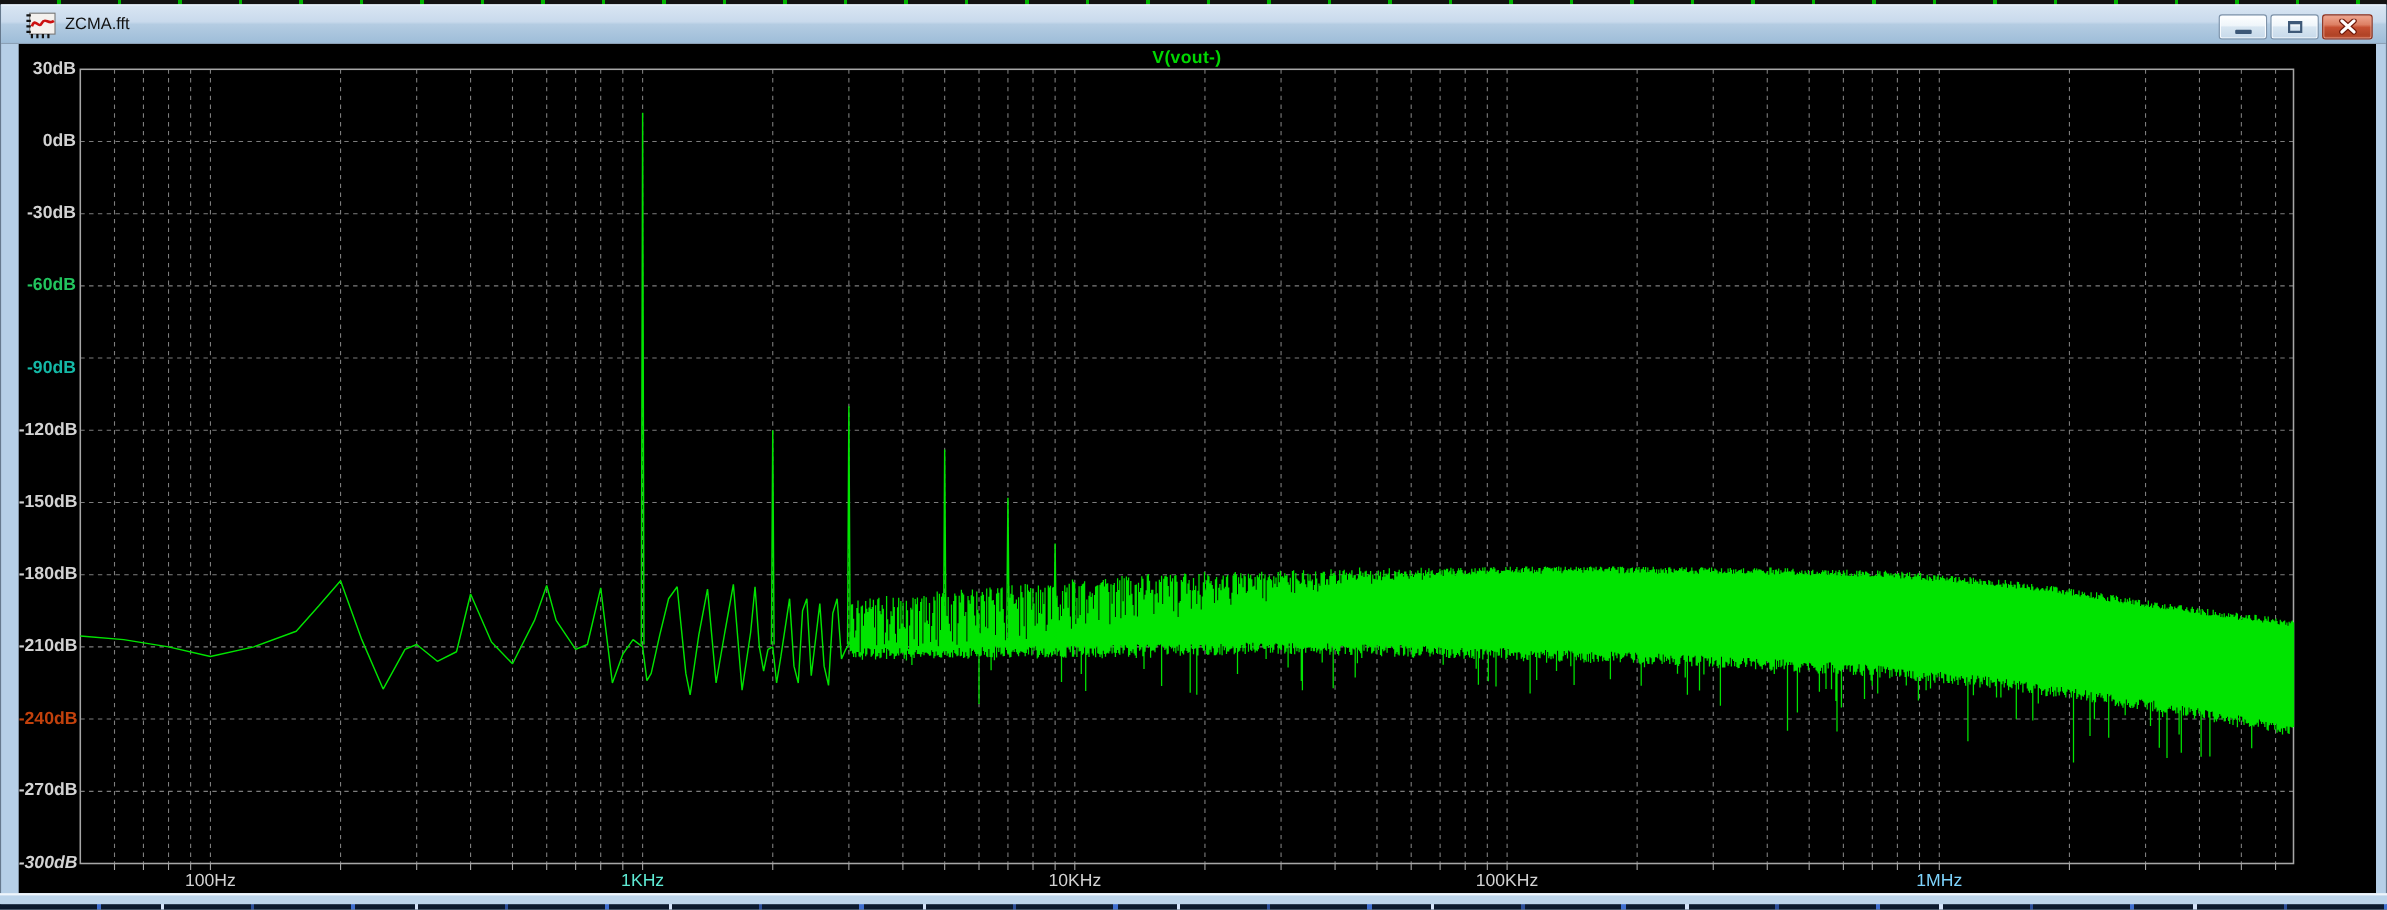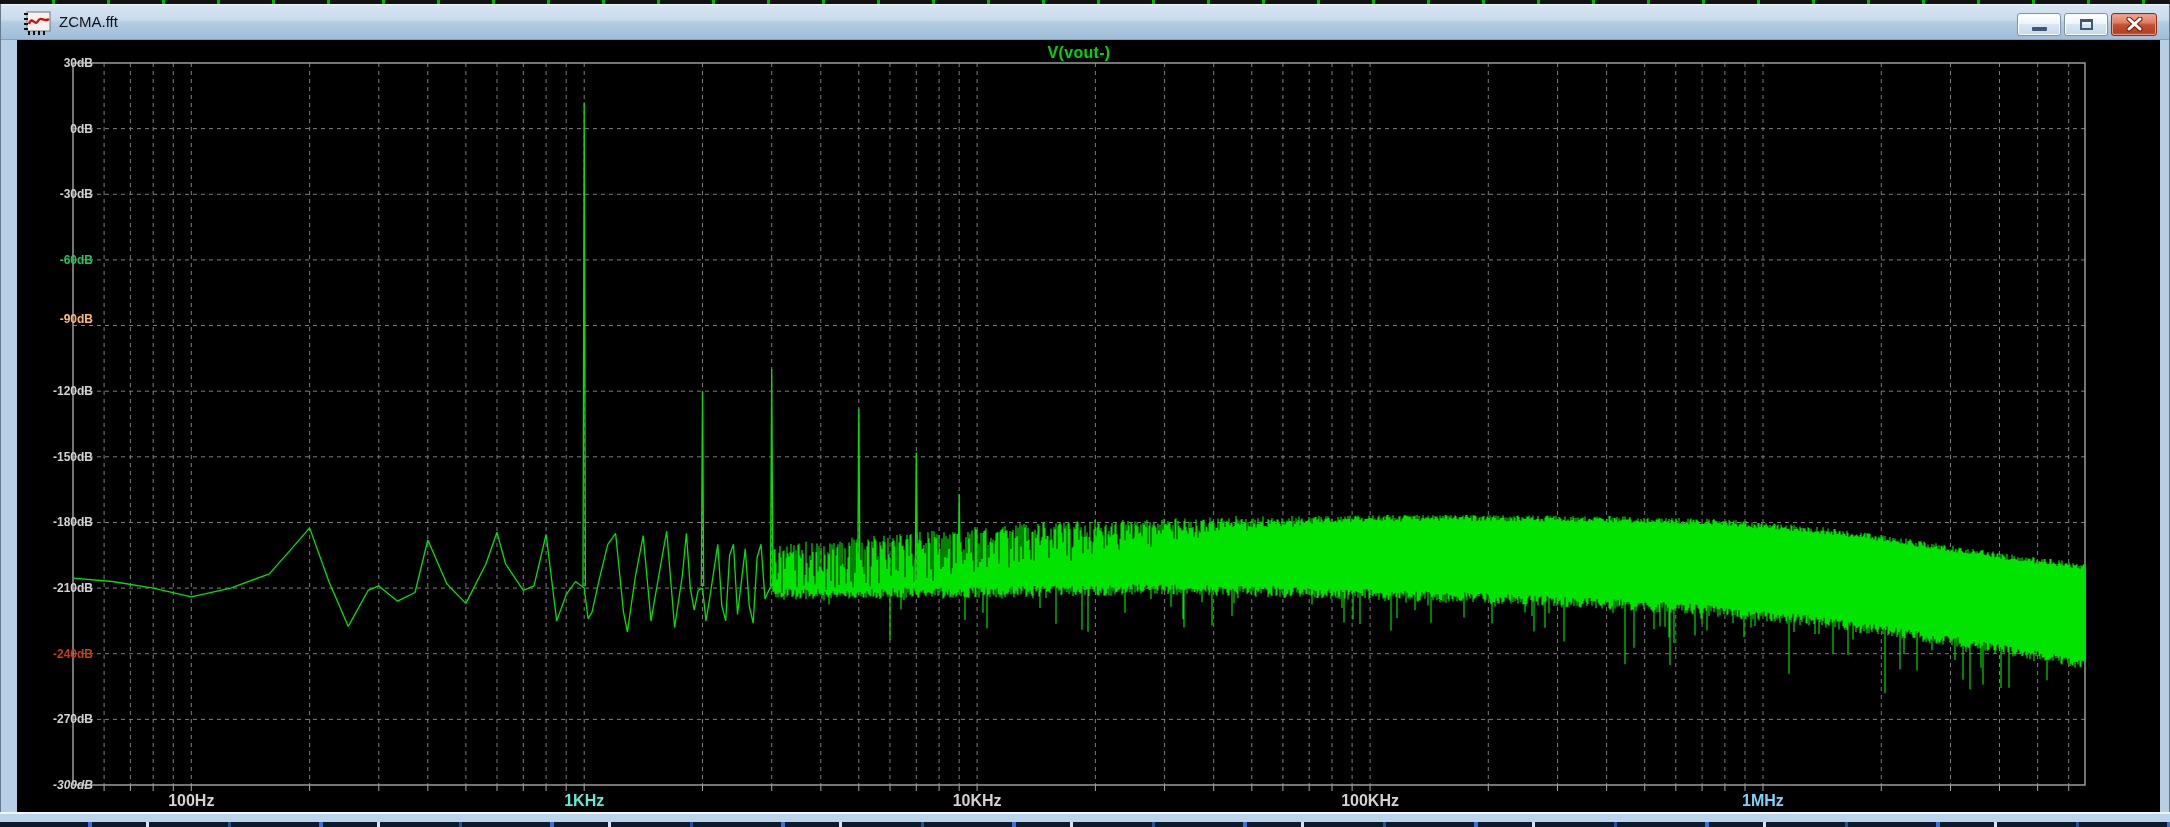--- a/index.html
+++ b/index.html
@@ -48,25 +48,25 @@
     position:absolute;left:17px;top:40px;width:2143px;height:772px;
     background:#000;
   }
   .legend{
     position:absolute;left:1062px;top:4px;transform:translateX(-50%);
     font-size:16px;font-weight:700;letter-spacing:0.3px;
   }
   #plot{position:absolute;left:0;top:0;}
   .ylab{
     position:absolute;left:0;width:52px;text-align:right;
-    font-size:12px;font-weight:700;line-height:20px;margin-left:24px;
+    font-size:16px;font-weight:700;line-height:20px;
   }
   .xlab{
     position:absolute;transform:translateX(-50%);
-    font-size:16px;font-weight:700;line-height:18px;
+    font-size:16px;font-weight:400;line-height:18px;
   }
   .frame-bottom{
     position:absolute;left:0;top:812px;width:2170px;height:10px;
     background:#bcd4ea;border-top:2px solid #eff6fc;
   }
   .bottom-strip{
     position:absolute;left:0;top:822px;width:2170px;height:5px;
     background:
       repeating-linear-gradient(90deg,
         #0c1a2e 0 88px,#3f6fd0 88px 92px,#0c1a2e 92px 146px,
@@ -121,21 +121,21 @@
         <path d="M773 574.0V592.0M774 549.6V591.6M775 549.3V594.1M776 562.6V597.2M777 579.6V593.8M778 573.1V597.4M779 552.8V592.8M780 545.9V592.8M781 557.6V596.9M782 593.0V597.4M783 551.3V595.9M784 550.4V599.7M785 568.9V594.0M786 557.8V589.5M787 546.4V596.6M788 553.3V595.0M789 556.4V589.4M790 552.2V589.6M791 544.0V590.2M792 553.6V597.1M793 551.9V596.0M794 545.2V594.4M795 570.5V590.1M796 550.3V599.6M797 586.7V596.8M798 544.8V596.5M799 543.5V593.6M800 555.4V598.5M801 558.3V597.8M802 550.0V589.9M803 553.5V593.4M804 585.6V593.4M805 574.9V589.2M806 541.8V599.2M807 562.9V590.1M808 582.2V591.4M809 567.4V596.4M810 555.6V595.7M811 560.1V593.9M812 543.3V594.3M813 551.9V599.0M814 576.1V596.5M815 584.2V596.2M816 552.0V594.1M817 543.4V596.0M818 571.5V589.3M819 546.3V594.2M820 566.8V593.4M821 547.7V593.5M822 570.0V598.8M823 571.4V595.3M824 546.2V600.5M825 554.8V591.7M826 590.1V594.5M827 568.7V595.0M828 552.5V597.0M829 554.2V604.6M830 543.5V595.2M831 581.1V598.2M832 544.6V592.9M833 549.4V591.0M834 543.1V594.6M835 587.3V594.6M836 555.4V594.8M837 547.2V597.0M838 544.2V594.7M839 584.9V592.7M840 541.8V595.6M841 565.8V593.4M842 543.0V593.1M843 564.1V593.8M844 567.3V594.7M845 548.2V596.2M846 583.6V596.0M847 569.0V591.1M848 557.2V592.8M849 542.4V598.4M850 546.0V596.7M851 581.6V592.2M852 537.7V595.9M853 587.4V595.5M854 539.7V597.3M855 572.8V597.8M856 542.5V597.8M857 539.3V593.5M858 553.6V592.1M859 540.2V595.4M860 559.7V591.9M861 560.0V596.2M862 542.7V594.1M863 567.0V597.5M864 573.9V597.6M865 549.6V593.1M866 583.1V597.7M867 546.3V591.0M868 539.5V593.7M869 541.6V594.7M870 586.2V596.5M871 566.6V595.8M872 541.5V589.1M873 547.8V596.7M874 536.1V596.1M875 538.8V592.6M876 540.5V598.1M877 560.0V597.4M878 556.3V593.0M879 583.2V596.3M880 541.9V598.9M881 545.6V597.7M882 548.9V589.3M883 541.2V596.2M884 535.8V591.9M885 542.2V590.6M886 559.6V592.4M887 568.7V594.5M888 537.8V596.7M889 554.3V594.5M890 557.6V639.9M891 575.7V596.5M892 541.7V595.9M893 538.2V588.1M894 540.7V591.9M895 546.5V595.3M896 569.7V592.8M897 535.1V596.8M898 571.1V597.5M899 542.5V590.0M900 534.2V597.2M901 536.0V609.3M902 546.0V597.5M903 545.4V593.3M904 549.7V600.2M905 577.2V587.8M906 539.6V597.8M907 534.8V588.3M908 538.9V592.7M909 555.9V588.7M910 534.9V595.0M911 534.0V594.2M912 553.6V596.6M913 566.2V596.3M914 582.0V588.2M915 559.8V590.8M916 579.5V593.8M917 532.8V595.0M918 543.3V597.8M919 539.8V597.2M920 532.1V592.5M921 540.6V591.2M922 549.2V592.7M923 548.4V590.1M924 544.9V593.0M925 553.3V594.7M926 542.9V596.6M927 577.9V593.3M928 532.3V592.0M929 538.2V592.6M930 543.1V593.0M931 569.3V593.6M932 530.9V596.6M933 581.0V593.6M934 531.3V590.4M935 536.9V595.0M936 538.2V588.4M937 534.6V589.0M938 554.4V596.0M939 535.3V588.4M940 548.7V591.7M941 568.9V587.4M942 538.4V591.2M943 566.9V598.7M944 532.3V597.4M945 557.2V595.4M946 536.2V591.7M947 558.0V593.8M948 538.5V595.5M949 549.1V589.5M950 534.4V597.6M951 573.7V596.8M952 568.0V594.5M953 532.3V597.4M954 534.0V595.0M955 532.4V593.2M956 563.0V596.8M957 534.0V595.5M958 533.6V592.1M959 532.2V594.6M960 543.3V589.4M961 541.6V596.2M962 551.8V592.4M963 563.8V591.4M964 549.5V596.5M965 559.9V620.0M966 537.2V597.1M967 553.3V597.7M968 532.0V596.8M969 538.4V597.9M970 534.0V588.1M971 552.4V587.7M972 530.6V590.4M973 560.5V592.9M974 571.5V587.4M975 526.9V597.1M976 528.9V597.1M977 529.9V587.4M978 567.3V587.9M979 543.6V597.2M980 562.0V588.2M981 533.0V592.2M982 559.1V591.8M983 532.7V612.7M984 531.1V595.2M985 530.5V594.0M986 528.3V587.4M987 566.9V628.2M988 545.1V595.5M989 557.4V594.2M990 541.7V597.3M991 538.0V589.6M992 542.8V589.6M993 539.4V594.0M994 553.4V595.8M995 540.8V589.5M996 533.2V597.6M997 532.4V587.7M998 532.1V593.8M999 563.6V594.5M1000 531.7V597.2M1001 530.0V595.1M1002 529.0V598.5M1003 527.3V591.6M1004 533.1V594.5M1005 526.3V597.1M1006 530.7V594.2M1007 530.2V593.3M1008 538.2V594.2M1009 567.6V592.1M1010 531.1V587.6M1011 548.9V594.2M1012 531.9V586.4M1013 529.9V593.5M1014 560.8V597.3M1015 538.1V593.7M1016 525.6V590.8M1017 536.4V593.8M1018 527.5V595.2M1019 562.1V587.0M1020 523.6V588.6M1021 546.6V594.2M1022 525.6V591.2M1023 559.0V586.6M1024 524.1V588.7M1025 527.4V589.0M1026 525.1V597.0M1027 541.1V595.5M1028 528.1V591.8M1029 539.8V593.4M1030 550.0V590.2M1031 559.5V594.0M1032 531.9V595.9M1033 531.4V598.2M1034 560.4V586.0M1035 529.8V586.3M1036 538.1V591.5M1037 534.5V590.4M1038 523.9V588.3M1039 526.1V596.5M1040 545.0V608.1M1041 540.6V592.4M1042 536.7V587.2M1043 523.0V586.2M1044 521.8V588.7M1045 528.0V587.9M1046 539.0V597.9M1047 536.1V591.7M1048 536.1V591.2M1049 558.1V591.4M1050 540.2V593.0M1051 528.6V588.6M1052 539.4V587.1M1053 547.8V586.1M1054 527.0V586.7M1055 529.2V585.8M1056 523.5V623.7M1057 549.1V587.8M1058 526.2V587.6M1059 523.9V590.9M1060 523.1V589.5M1061 524.6V594.9M1062 532.8V594.3M1063 542.3V587.0M1064 522.5V588.2M1065 528.6V589.5M1066 525.6V587.7M1067 555.6V592.3M1068 523.5V588.8M1069 522.7V593.9M1070 528.9V587.8M1071 560.8V591.7M1072 548.0V586.1M1073 546.4V596.1M1074 527.3V592.1M1075 528.9V593.9M1076 524.3V594.9M1077 521.4V591.4M1078 521.8V589.0M1079 539.8V591.9M1080 530.5V593.7M1081 527.2V592.8M1082 536.3V629.7M1083 553.3V586.0M1084 536.9V590.0M1085 525.5V594.7M1086 536.4V589.7M1087 532.5V589.4M1088 549.2V631.7M1089 537.1V595.9M1090 522.0V588.9M1091 540.7V586.6M1092 554.0V586.7M1093 542.3V589.0M1094 529.3V591.7M1095 520.0V591.3M1096 536.6V586.0M1097 527.4V594.5M1098 522.8V595.4M1099 523.8V594.9M1100 530.3V590.7M1101 528.1V592.9M1102 531.9V587.6M1103 535.3V589.4M1104 548.2V595.7M1105 526.5V595.6M1106 524.5V595.0M1107 545.6V593.1M1108 534.3V588.3M1109 530.9V595.1M1110 536.6V585.5M1111 526.8V595.7M1112 523.1V587.6M1113 535.1V591.1M1114 533.4V587.3M1115 524.4V594.5M1116 522.7V592.2M1117 534.2V592.2M1118 544.3V590.5M1119 549.8V589.8M1120 538.8V589.3M1121 523.2V587.4M1122 521.4V594.8M1123 520.1V593.3M1124 522.8V589.1M1125 540.3V612.7M1126 524.7V592.6M1127 530.6V591.6M1128 521.1V589.1M1129 525.6V586.4M1130 533.8V592.3M1131 522.5V589.0M1132 523.8V594.5M1133 539.1V584.3M1134 537.6V584.9M1135 521.6V592.4M1136 525.6V585.7M1137 522.5V590.7M1138 526.6V591.8M1139 533.5V584.3M1140 532.4V590.5M1141 524.5V593.2M1142 536.2V591.3M1143 522.9V592.0M1144 524.8V590.2M1145 521.3V586.9M1146 527.1V585.2M1147 519.8V585.3M1148 543.9V588.5M1149 525.8V589.8M1150 522.0V589.9M1151 546.6V599.0M1152 527.5V587.3M1153 524.7V589.1M1154 522.9V586.6M1155 526.3V593.4M1156 527.6V588.5M1157 534.2V593.2M1158 523.8V590.6M1159 530.6V585.9M1160 525.0V584.7M1161 533.7V585.5M1162 520.1V594.3M1163 529.4V589.4M1164 518.8V590.6M1165 524.2V590.9M1166 523.9V586.2M1167 525.2V586.8M1168 521.1V594.0M1169 523.4V592.5M1170 522.7V589.4M1171 529.3V606.8M1172 531.6V585.0M1173 525.2V594.0M1174 538.5V594.5M1175 519.2V584.8M1176 518.3V589.4M1177 539.2V594.8M1178 521.0V587.4M1179 526.1V592.0M1180 527.4V589.2M1181 528.5V593.0M1182 530.8V589.8M1183 529.8V619.2M1184 520.9V627.4M1185 518.4V590.1M1186 526.9V588.7M1187 531.1V593.4M1188 533.8V588.8M1189 521.7V588.4M1190 527.9V588.8M1191 522.1V588.4M1192 528.3V591.8M1193 526.9V589.0M1194 536.4V592.0M1195 531.9V592.1M1196 519.6V588.9M1197 525.8V593.2M1198 537.7V591.3M1199 530.4V589.8M1200 532.5V594.4M1201 520.8V591.3M1202 521.2V602.2M1203 519.7V589.7M1204 519.8V588.8M1205 531.6V590.6M1206 526.7V591.6M1207 526.6V585.1M1208 531.5V590.0M1209 523.3V595.3M1210 517.4V592.5M1211 523.5V587.2M1212 521.2V625.6M1213 520.7V591.0M1214 522.7V589.7M1215 530.7V592.0M1216 528.1V594.5M1217 527.6V595.9M1218 518.5V591.8M1219 530.3V587.5M1220 522.7V587.1M1221 519.1V587.2M1222 518.0V588.4M1223 522.4V594.5M1224 520.7V588.4M1225 527.1V589.1M1226 522.0V588.4M1227 520.7V592.8M1228 522.8V595.4M1229 518.4V595.3M1230 525.3V589.5M1231 522.9V590.4M1232 522.6V615.9M1233 527.0V588.6M1234 525.9V603.0M1235 522.4V590.7M1236 515.9V592.0M1237 519.3V593.9M1238 523.4V598.2M1239 520.6V586.1M1240 524.6V591.5M1241 519.6V585.9M1242 518.9V586.8M1243 524.0V592.3M1244 522.1V588.9M1245 522.8V587.7M1246 519.1V588.4M1247 530.7V594.0M1248 522.2V593.1M1249 526.2V591.9M1250 526.5V588.1M1251 520.9V594.3M1252 527.1V586.5M1253 518.6V590.9M1254 523.5V587.6M1255 519.8V595.4M1256 527.5V596.7M1257 524.3V590.3M1258 518.2V592.1M1259 524.1V591.2M1260 521.4V587.2M1261 522.4V593.3M1262 521.4V589.1M1263 516.6V589.1M1264 526.2V589.0M1265 526.2V587.4M1266 525.9V588.5M1267 527.1V590.2M1268 519.0V597.1M1269 520.0V594.3M1270 524.1V592.8M1271 520.1V595.0M1272 518.0V595.9M1273 521.8V586.6M1274 520.8V586.8M1275 521.3V588.8M1276 524.1V596.1M1277 519.5V595.0M1278 519.6V587.8M1279 521.8V589.5M1280 523.8V596.8M1281 526.2V589.2M1282 518.3V592.5M1283 523.7V588.5M1284 521.5V597.5M1285 524.5V597.9M1286 522.3V596.6M1287 520.4V594.1M1288 521.5V593.7M1289 518.6V589.7M1290 520.9V595.6M1291 521.2V595.9M1292 516.1V594.7M1293 527.0V592.2M1294 520.9V587.8M1295 523.4V588.1M1296 518.3V587.3M1297 521.6V592.6M1298 520.1V589.8M1299 516.6V593.3M1300 525.2V596.8M1301 519.4V594.2M1302 518.4V592.4M1303 521.5V595.0M1304 522.5V589.2M1305 522.8V589.9M1306 520.9V593.7M1307 520.9V594.5M1308 520.2V587.9M1309 517.1V594.4M1310 522.2V589.2M1311 518.5V595.5M1312 523.7V604.4M1313 517.7V594.4M1314 518.5V589.9M1315 517.1V597.3M1316 517.0V591.0M1317 520.2V598.1M1318 518.8V598.1M1319 516.1V595.8M1320 522.1V590.2M1321 517.1V594.4M1322 519.4V598.1M1323 523.2V597.6M1324 521.1V595.5M1325 518.9V593.7M1326 516.6V595.0M1327 518.5V596.6M1328 516.3V590.9M1329 518.1V589.1M1330 520.6V593.0M1331 522.7V598.9M1332 518.7V596.2M1333 521.9V595.4M1334 521.6V592.2M1335 521.1V595.7M1336 520.4V597.8M1337 522.2V591.0M1338 517.1V598.2M1339 519.7V596.7M1340 520.2V599.1M1341 516.6V590.0M1342 521.4V608.0M1343 518.9V592.0M1344 519.3V622.4M1345 516.6V598.5M1346 518.4V590.2M1347 519.2V590.3M1348 516.0V599.5M1349 518.8V595.0M1350 515.6V592.0M1351 521.7V590.7M1352 518.6V593.5M1353 519.9V619.4M1354 518.9V592.6M1355 516.2V595.9M1356 516.1V591.1M1357 517.6V591.9M1358 515.5V597.7M1359 516.9V592.4M1360 520.1V624.0M1361 518.6V593.0M1362 518.1V596.1M1363 521.4V595.8M1364 521.0V589.5M1365 518.8V598.0M1366 519.0V589.6M1367 518.8V589.1M1368 518.8V590.8M1369 515.5V599.5M1370 518.0V597.9M1371 518.2V590.0M1372 518.5V595.4M1373 515.3V596.3M1374 519.5V593.8M1375 518.4V593.8M1376 520.2V596.2M1377 519.4V593.1M1378 517.3V593.3M1379 515.4V599.7M1380 520.2V593.1M1381 518.3V592.8M1382 520.7V594.1M1383 517.4V598.8M1384 516.3V597.6M1385 519.9V601.1M1386 516.4V598.1M1387 515.1V595.0M1388 515.1V599.5M1389 517.5V600.1M1390 516.5V595.7M1391 519.5V630.5M1392 519.1V592.1M1393 515.3V595.5M1394 521.2V594.3M1395 518.0V593.1M1396 520.1V597.2M1397 518.5V618.1M1398 519.8V593.3M1399 516.4V597.9M1400 516.3V598.4M1401 521.5V592.6M1402 518.9V594.8M1403 517.4V593.7M1404 515.5V595.7M1405 515.1V590.8M1406 516.1V602.5M1407 515.5V592.8M1408 516.4V598.4M1409 516.2V596.7M1410 517.3V599.3M1411 516.3V596.7M1412 519.3V598.6M1413 515.9V594.4M1414 516.4V594.9M1415 515.5V610.0M1416 518.9V591.7M1417 514.9V600.7M1418 519.1V601.7M1419 516.0V600.4M1420 521.1V600.6M1421 519.4V596.5M1422 517.9V591.9M1423 515.3V595.4M1424 518.2V593.8M1425 518.7V598.7M1426 517.3V591.4M1427 517.8V592.3M1428 515.8V605.6M1429 518.1V592.3M1430 519.2V593.9M1431 517.7V622.7M1432 517.7V597.0M1433 515.3V600.3M1434 519.2V595.6M1435 516.1V597.4M1436 517.3V594.3M1437 516.3V600.3M1438 518.2V594.2M1439 520.7V598.9M1440 515.6V602.3M1441 518.3V599.9M1442 518.1V601.7M1443 516.1V594.7M1444 518.6V601.6M1445 515.4V594.3M1446 514.9V602.7M1447 515.8V593.0M1448 519.4V599.1M1449 516.1V601.5M1450 517.7V595.1M1451 515.3V595.5M1452 518.4V599.0M1453 518.4V601.5M1454 517.3V596.1M1455 515.2V596.9M1456 515.9V596.2M1457 518.6V601.2M1458 519.5V597.7M1459 517.5V599.9M1460 517.0V601.0M1461 517.4V600.4M1462 516.9V600.8M1463 515.5V598.4M1464 519.2V617.4M1465 516.7V592.5M1466 515.1V596.5M1467 515.0V600.5M1468 516.7V593.1M1469 518.0V596.0M1470 518.0V598.5M1471 515.4V593.9M1472 521.2V594.7M1473 515.3V602.0M1474 515.7V599.2M1475 515.2V597.9M1476 516.3V597.4M1477 521.1V596.0M1478 520.2V593.9M1479 518.3V596.5M1480 516.9V594.0M1481 520.7V593.2M1482 516.8V594.6M1483 516.4V598.5M1484 515.9V599.5M1485 520.4V602.6M1486 519.1V600.2M1487 516.9V593.4M1488 515.6V594.9M1489 518.0V598.9M1490 515.4V602.4M1491 520.5V603.9M1492 517.5V623.5M1493 517.1V602.5M1494 515.4V602.0M1495 518.0V606.6M1496 515.5V597.7M1497 520.3V601.1M1498 516.0V603.3M1499 519.9V603.6M1500 518.2V597.2M1501 518.3V598.5M1502 517.7V603.8M1503 515.2V602.1M1504 517.6V601.6M1505 520.4V597.5M1506 517.6V597.6M1507 521.5V598.3M1508 517.7V594.3M1509 521.0V599.6M1510 516.8V600.7M1511 518.5V603.6M1512 517.4V594.9M1513 520.7V602.1M1514 516.3V597.1M1515 518.1V601.0M1516 521.3V598.6M1517 516.0V599.8M1518 515.6V603.6M1519 517.0V596.2M1520 520.1V598.5M1521 520.7V602.1M1522 517.1V599.1M1523 518.6V604.6M1524 518.5V604.0M1525 519.1V612.5M1526 518.5V605.5M1527 516.3V603.7M1528 517.0V598.0M1529 515.6V596.3M1530 518.9V595.4M1531 517.2V600.1M1532 517.7V615.9M1533 515.8V601.6M1534 520.0V631.6M1535 520.3V596.1M1536 519.5V601.6M1537 518.8V601.6M1538 515.9V605.6M1539 518.9V597.8M1540 521.6V597.4M1541 518.9V596.2M1542 518.9V605.1M1543 520.5V605.3M1544 521.6V602.5M1545 517.6V627.7M1546 516.2V601.6M1547 515.6V596.2M1548 516.1V597.1M1549 518.3V613.1M1550 516.6V598.4M1551 517.8V598.4M1552 517.9V600.6M1553 517.6V598.7M1554 516.1V605.9M1555 520.1V603.1M1556 515.8V597.5M1557 519.2V605.9M1558 519.4V604.2M1559 516.9V601.0M1560 517.8V600.1M1561 518.7V605.4M1562 521.3V607.4M1563 519.6V604.4M1564 520.1V641.5M1565 516.6V597.1M1566 521.1V606.9M1567 520.4V606.8M1568 519.6V606.8M1569 520.8V601.7M1570 520.7V602.2M1571 516.9V605.2M1572 519.9V603.3M1573 516.3V598.0M1574 517.9V606.0M1575 521.5V599.4M1576 517.7V601.0M1577 521.4V605.7M1578 517.6V601.8M1579 520.0V606.4M1580 519.2V607.6M1581 518.2V607.2M1582 518.3V604.2M1583 517.6V603.7M1584 521.0V600.8M1585 516.5V598.5M1586 521.2V602.3M1587 521.4V606.3M1588 520.6V604.1M1589 518.8V598.1M1590 519.0V598.2M1591 520.2V601.0M1592 519.4V605.7M1593 520.7V601.5M1594 517.7V601.2M1595 516.7V601.6M1596 518.5V608.3M1597 516.8V599.1M1598 518.7V602.5M1599 517.6V604.2M1600 517.8V605.7M1601 517.9V605.8M1602 519.1V608.4M1603 518.8V604.6M1604 520.5V603.9M1605 521.3V605.0M1606 520.4V600.8M1607 519.1V601.8M1608 522.5V602.4M1609 516.0V608.3M1610 516.0V609.7M1611 520.6V608.8M1612 518.2V606.2M1613 522.3V612.7M1614 517.9V599.5M1615 517.7V608.4M1616 519.3V600.7M1617 516.9V606.4M1618 522.2V600.1M1619 518.3V606.5M1620 520.5V605.3M1621 520.4V599.6M1622 519.5V608.4M1623 516.5V605.0M1624 519.8V602.2M1625 516.5V664.3M1626 519.6V604.6M1627 519.4V601.9M1628 519.8V604.6M1629 518.5V602.3M1630 517.0V604.3M1631 519.6V610.5M1632 522.6V609.8M1633 522.2V609.8M1634 520.7V647.8M1635 521.8V606.8M1636 519.7V611.3M1637 521.0V606.8M1638 518.6V603.6M1639 521.5V604.9M1640 522.0V602.7M1641 518.9V603.0M1642 520.7V603.4M1643 522.7V605.5M1644 518.1V609.3M1645 522.3V601.5M1646 523.0V603.1M1647 519.0V605.1M1648 518.0V605.4M1649 521.8V607.2M1650 522.5V606.7M1651 521.7V609.4M1652 519.8V610.4M1653 521.5V612.3M1654 520.8V628.9M1655 521.9V610.1M1656 520.3V607.0M1657 518.4V612.2M1658 519.7V604.5M1659 518.3V612.1M1660 518.7V626.3M1661 522.7V602.9M1662 518.8V607.7M1663 522.2V602.3M1664 520.9V602.2M1665 520.9V626.7M1666 518.2V604.5M1667 522.5V611.3M1668 521.0V607.4M1669 518.9V637.2M1670 522.9V664.9M1671 519.9V612.4M1672 518.2V609.1M1673 520.5V610.2M1674 523.4V643.1M1675 522.0V608.8M1676 518.6V607.9M1677 520.6V605.1M1678 523.2V604.7M1679 517.9V608.4M1680 523.4V605.2M1681 523.1V604.5M1682 523.7V610.6M1683 521.3V605.3M1684 523.3V605.1M1685 523.3V613.6M1686 521.6V610.6M1687 522.6V613.1M1688 518.8V610.6M1689 524.2V608.0M1690 519.4V603.8M1691 518.4V611.1M1692 523.2V613.5M1693 519.8V614.5M1694 520.3V609.7M1695 522.5V635.4M1696 519.5V604.4M1697 519.8V605.3M1698 521.0V607.7M1699 521.5V609.4M1700 524.0V613.5M1701 523.9V618.6M1702 523.3V623.4M1703 523.8V613.3M1704 523.5V608.4M1705 522.7V607.8M1706 523.4V610.7M1707 518.7V630.5M1708 521.6V605.3M1709 519.4V616.0M1710 523.1V605.7M1711 524.1V610.9M1712 524.6V606.0M1713 520.0V607.9M1714 518.9V612.1M1715 520.4V608.3M1716 521.6V606.5M1717 521.3V609.2M1718 523.2V616.7M1719 521.2V609.3M1720 523.2V615.3M1721 522.1V608.0M1722 524.7V608.3M1723 520.9V610.6M1724 522.1V614.6M1725 521.8V611.2M1726 520.8V608.6M1727 523.2V615.3M1728 525.8V614.2M1729 519.8V608.7M1730 521.2V608.9M1731 525.6V611.2M1732 524.3V615.5M1733 521.8V623.1M1734 520.6V610.4M1735 523.7V614.9M1736 520.3V609.8M1737 524.6V616.4M1738 526.7V616.8M1739 524.5V610.2M1740 524.2V617.1M1741 521.9V618.7M1742 524.2V619.2M1743 522.2V615.6M1744 521.2V636.9M1745 523.6V615.1M1746 521.0V619.2M1747 527.0V616.1M1748 525.5V617.0M1749 525.5V611.8M1750 526.2V615.5M1751 527.1V627.6M1752 522.6V614.3M1753 527.7V619.1M1754 524.0V614.1M1755 525.0V625.9M1756 526.3V611.7M1757 528.2V613.0M1758 523.0V618.6M1759 523.1V620.6M1760 527.0V613.4M1761 524.0V616.0M1762 522.6V612.1M1763 527.4V615.2M1764 524.6V611.0M1765 525.3V616.5M1766 523.3V616.5M1767 525.4V621.2M1768 526.2V612.6M1769 527.7V613.2M1770 524.9V619.0M1771 527.5V620.9M1772 526.3V621.0M1773 525.4V614.0M1774 523.6V619.1M1775 523.9V621.6M1776 529.2V616.9M1777 525.5V619.4M1778 524.5V615.1M1779 529.5V618.2M1780 528.3V622.7M1781 524.5V615.9M1782 527.1V617.9M1783 528.1V614.5M1784 527.2V616.7M1785 527.5V617.1M1786 525.6V620.9M1787 528.8V623.5M1788 529.1V615.7M1789 528.7V673.8M1790 530.6V619.8M1791 524.6V622.3M1792 525.9V617.3M1793 530.9V613.9M1794 525.3V632.1M1795 528.9V622.2M1796 527.1V620.4M1797 528.7V617.5M1798 528.7V614.3M1799 530.7V616.7M1800 526.4V624.9M1801 528.0V619.7M1802 531.7V622.0M1803 528.1V615.8M1804 528.2V618.2M1805 528.4V615.0M1806 530.8V623.0M1807 531.8V623.8M1808 527.2V615.5M1809 528.1V625.3M1810 531.6V618.5M1811 528.8V620.7M1812 531.5V620.4M1813 532.5V620.0M1814 532.2V623.9M1815 531.5V634.0M1816 531.4V617.0M1817 527.1V619.3M1818 531.6V619.8M1819 531.3V634.1M1820 533.6V622.1M1821 530.2V619.4M1822 531.1V625.1M1823 527.2V620.9M1824 530.4V617.6M1825 534.3V623.2M1826 531.0V627.5M1827 531.8V624.3M1828 528.4V624.7M1829 531.8V625.7M1830 533.6V621.8M1831 531.4V618.9M1832 531.7V622.5M1833 534.9V653.9M1834 528.9V620.8M1835 529.1V626.9M1836 531.2V619.3M1837 534.3V622.4M1838 534.0V621.1M1839 531.6V629.6M1840 530.7V621.7M1841 534.5V621.3M1842 534.7V620.2M1843 531.3V626.0M1844 533.5V628.0M1845 533.9V629.8M1846 536.1V627.6M1847 530.8V630.0M1848 533.1V655.1M1849 536.9V623.3M1850 536.0V626.0M1851 535.1V621.8M1852 533.8V622.6M1853 534.9V639.5M1854 536.8V625.5M1855 535.8V626.6M1856 534.9V631.9M1857 534.5V628.1M1858 536.0V627.6M1859 537.1V626.3M1860 535.0V633.0M1861 532.7V632.7M1862 537.1V628.7M1863 536.1V625.4M1864 533.8V631.3M1865 532.8V624.3M1866 537.6V629.2M1867 533.1V633.2M1868 533.9V627.8M1869 533.3V632.9M1870 534.1V624.7M1871 538.8V629.4M1872 537.1V632.2M1873 537.8V628.6M1874 539.6V624.6M1875 536.3V628.6M1876 536.5V629.9M1877 540.5V631.8M1878 538.2V634.0M1879 536.8V628.8M1880 538.4V626.5M1881 535.3V627.3M1882 537.0V629.5M1883 535.5V634.1M1884 541.3V628.5M1885 536.0V693.2M1886 540.7V630.1M1887 540.1V626.3M1888 540.0V635.4M1889 540.7V633.9M1890 536.9V630.8M1891 542.3V632.0M1892 541.0V636.1M1893 537.9V632.6M1894 539.9V633.3M1895 538.6V631.6M1896 541.1V627.5M1897 541.8V636.9M1898 540.8V634.8M1899 541.9V632.1M1900 543.4V669.2M1901 538.5V629.3M1902 543.3V638.4M1903 542.7V636.6M1904 544.1V653.9M1905 543.2V638.3M1906 538.4V630.9M1907 544.6V633.6M1908 541.0V632.0M1909 541.3V629.9M1910 539.3V634.1M1911 540.2V632.3M1912 542.5V634.7M1913 543.7V637.7M1914 545.1V637.5M1915 546.3V638.1M1916 542.9V631.0M1917 546.4V670.6M1918 546.8V633.0M1919 541.0V631.7M1920 541.9V637.4M1921 540.8V635.7M1922 543.2V636.1M1923 545.5V641.9M1924 541.6V640.5M1925 542.7V638.9M1926 546.6V642.0M1927 547.6V637.4M1928 544.5V639.6M1929 547.3V641.3M1930 548.3V643.4M1931 547.0V639.6M1932 543.9V650.2M1933 547.4V636.0M1934 544.8V640.8M1935 546.8V639.2M1936 543.3V643.0M1937 546.2V643.6M1938 549.0V641.5M1939 545.2V643.6M1940 549.6V642.5M1941 545.8V640.2M1942 545.7V638.5M1943 547.4V644.6M1944 545.2V641.0M1945 545.4V636.2M1946 550.9V636.6M1947 549.6V636.0M1948 549.8V637.3M1949 549.6V638.6M1950 551.7V642.5M1951 549.4V640.7M1952 550.3V645.1M1953 545.8V639.4M1954 551.9V638.6M1955 550.6V660.1M1956 548.7V638.3M1957 552.4V646.5M1958 550.2V637.1M1959 547.8V644.7M1960 548.4V643.1M1961 548.0V647.0M1962 551.0V645.9M1963 552.1V679.8M1964 553.1V645.4M1965 552.4V647.3M1966 549.9V651.9M1967 553.3V646.7M1968 549.3V647.7M1969 553.8V647.7M1970 552.4V689.2M1971 553.6V644.5M1972 552.1V643.1M1973 549.1V644.6M1974 551.1V641.5M1975 551.7V646.0M1976 553.8V646.1M1977 551.3V645.6M1978 552.7V648.6M1979 553.2V643.2M1980 551.5V648.3M1981 550.4V667.7M1982 550.2V645.8M1983 550.2V684.4M1984 554.2V641.9M1985 555.1V650.5M1986 555.3V643.2M1987 553.6V650.4M1988 552.1V650.6M1989 554.7V649.6M1990 555.9V643.1M1991 556.9V647.4M1992 553.3V644.5M1993 551.6V646.3M1994 553.6V649.9M1995 557.2V653.4M1996 556.8V650.8M1997 554.3V645.5M1998 553.0V643.9M1999 557.1V648.6M2000 554.0V646.9M2001 558.8V687.9M2002 553.7V649.5M2003 555.0V652.2M2004 556.3V652.8M2005 557.3V645.6M2006 559.4V645.8M2007 553.7V646.7M2008 559.5V652.2M2009 559.4V687.8M2010 559.6V647.3M2011 559.0V646.9M2012 554.4V651.4M2013 558.8V656.5M2014 556.3V654.0M2015 558.6V656.0M2016 559.3V653.9M2017 559.4V652.3M2018 557.3V649.0M2019 561.0V650.6M2020 558.1V653.9M2021 561.2V652.7M2022 557.5V656.0M2023 561.1V655.7M2024 559.8V652.8M2025 560.4V651.5M2026 557.4V655.5M2027 560.8V658.2M2028 558.2V652.4M2029 559.1V653.1M2030 558.7V659.2M2031 561.0V654.5M2032 559.6V653.2M2033 557.1V654.3M2034 557.7V661.1M2035 563.5V650.4M2036 562.2V656.1M2037 560.1V651.4M2038 563.3V651.5M2039 560.9V656.1M2040 561.9V659.1M2041 561.4V653.9M2042 559.3V657.4M2043 562.2V657.8M2044 559.3V657.2M2045 559.0V660.6M2046 562.3V659.9M2047 563.7V680.2M2048 564.3V659.4M2049 563.7V660.5M2050 558.9V658.8M2051 559.0V658.7M2052 563.9V657.1M2053 562.4V660.7M2054 562.6V654.1M2055 563.9V656.0M2056 564.3V658.1M2057 565.9V656.3M2058 564.1V658.0M2059 560.2V660.8M2060 562.4V656.3M2061 564.3V663.5M2062 560.4V664.4M2063 565.3V659.3M2064 565.7V657.6M2065 563.9V659.1M2066 562.9V657.3M2067 563.8V659.2M2068 564.7V663.3M2069 562.2V657.9M2070 564.5V666.1M2071 567.3V663.4M2072 567.7V665.0M2073 563.3V665.4M2074 565.1V662.3M2075 565.6V667.8M2076 564.7V661.8M2077 564.2V662.1M2078 567.9V664.4M2079 566.0V660.5M2080 568.8V666.6M2081 565.3V667.3M2082 566.6V660.6M2083 565.0V661.1M2084 564.0V661.6M2085 565.6V661.0" stroke="#00e400" stroke-width="1.15" fill="none"></path>
         <path d="M73.0 578.2L112.4 581.5L153.2 588.1L191.3 596.8L230.7 588.1L269.3 573.9L289.7 550.9L309.6 527.9L328.9 581.5L348.3 626.4L368.2 590.3L378.8 585.9L397.6 601.2L415.0 592.5L427.8 540.0L446.8 583.7L465.9 603.4L485.9 564.0L497.0 532.3L505.6 564.0L523.3 590.3L534.0 585.9L546.1 534.5L556.7 620.9L566.2 594.7L575.5 581.5L584.2 588.1L588.1 618.7L592.0 612.2L599.8 577.2L607.8 544.3L615.6 533.4L623.5 612.2L627.4 631.8L635.3 577.2L643.2 535.6L651.0 620.9L658.9 575.0L666.7 531.2L674.6 627.5L682.4 575.0L686.4 533.4L690.3 588.1L694.2 610.0L698.2 590.3L702.5 588.1L706.0 620.9L709.9 596.8L717.8 544.3L721.8 605.6L725.7 620.9L729.6 555.3L733.5 544.3L737.5 614.3L745.3 548.7L749.2 605.6L753.2 623.1L757.1 557.5L761.0 544.3L765.0 599.0L768.9 590.3L772.8 583.7" stroke="#00e400" stroke-width="1.3" fill="none" stroke-linejoin="bevel"></path>
         <path d="M583.0 585.9L584.2 102.4L585.4 585.9M701.3 585.9L702.5 391.2L703.7 585.9M770.5 585.9L771.7 369.3L772.9 585.9M857.7 585.9L858.8 408.7L860.0 585.9M915.1 585.9L916.3 452.4L917.5 585.9M958.0 585.9L959.2 494.0L960.3 585.9" stroke="#00e400" stroke-width="1.3" fill="none" stroke-linejoin="bevel"></path>
       </svg>
     <div class="legend" style="color: rgb(0, 216, 0); text-align: center;">V(vout-)</div>
     <div id="labels">
         <span class="ylab" style="top: 13px; color: rgb(210, 210, 210);">30dB</span>
         <span class="ylab" style="top: 78.6364px; color: rgb(210, 210, 210);">0dB</span>
         <span class="ylab" style="top: 144.273px; color: rgb(210, 210, 210);">-30dB</span>
         <span class="ylab" style="top: 209.909px; color: #22c55e;">-60dB</span>
-        <span class="ylab" style="top: 269px; color: #fdba74;">-90dB</span>
+        <span class="ylab" style="top: 285px; color: #14b8a6;">-90dB</span>
         <span class="ylab" style="top: 341.182px; color: rgb(210, 210, 210); text-align: right;">-120dB</span>
         <span class="ylab" style="top: 406.818px; color: rgb(210, 210, 210);">-150dB</span>
         <span class="ylab" style="top: 472.455px; color: rgb(210, 210, 210);">-180dB</span>
         <span class="ylab" style="top: 538.091px; color: rgb(210, 210, 210);">-210dB</span>
         <span class="ylab" style="top: 603.727px; color: #c2410c;">-240dB</span>
         <span class="ylab" style="top: 669.364px; color: rgb(210, 210, 210);">-270dB</span>
         <span class="ylab" style="top: 735px; color: rgb(210, 210, 210); font-style: italic;">-300dB</span>
         <span class="xlab" style="left: 174.282px; top: 752px; color: rgb(210, 210, 210);">100Hz</span>
         <span class="xlab" style="left: 567.207px; top: 752px; color: #5eead4;">1KHz</span>
         <span class="xlab" style="left: 960.132px; top: 752px; color: rgb(210, 210, 210);">10KHz</span>

